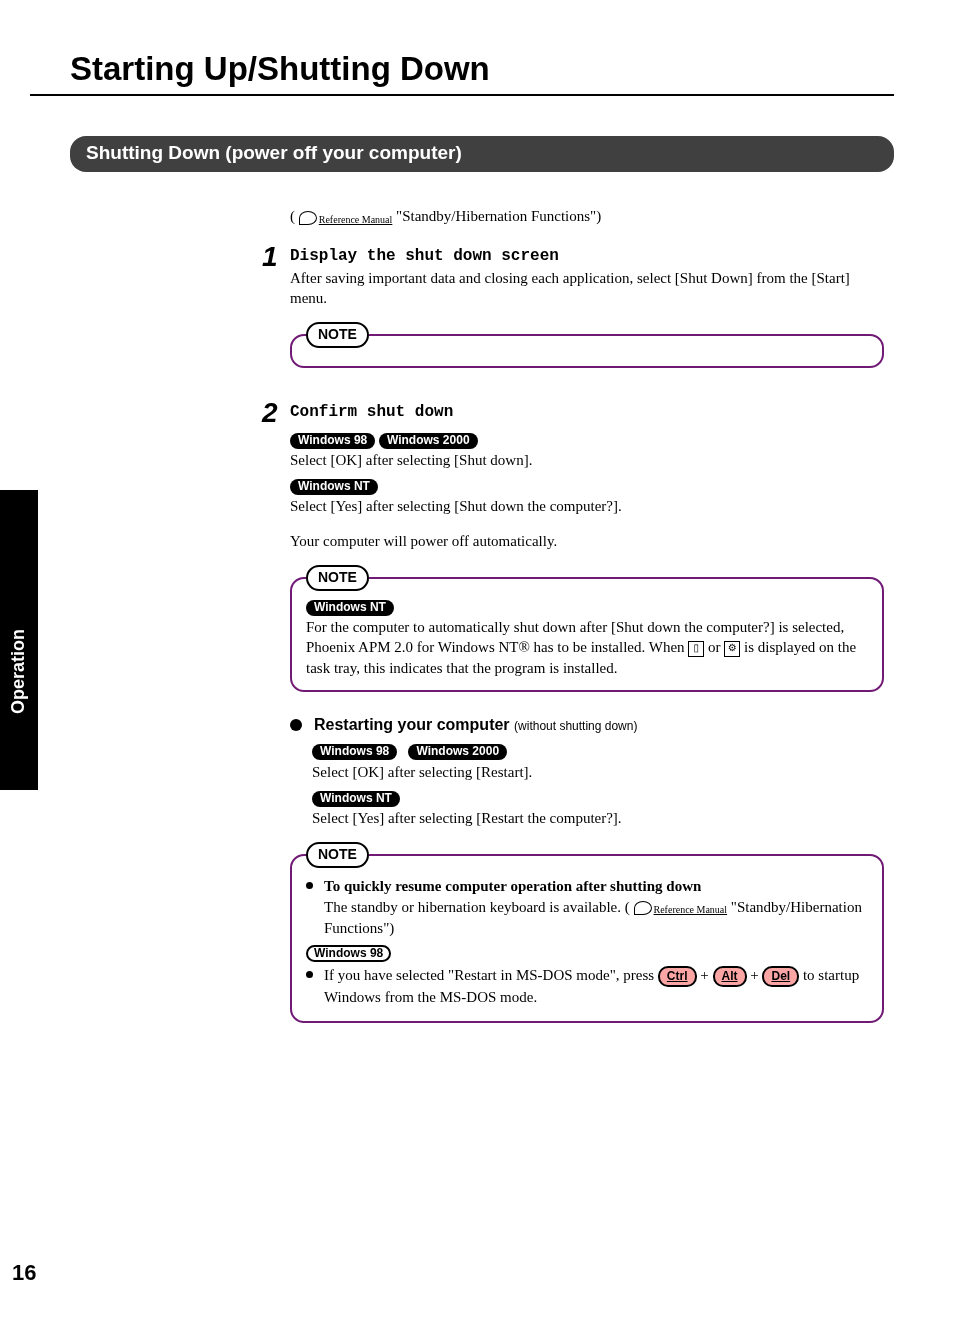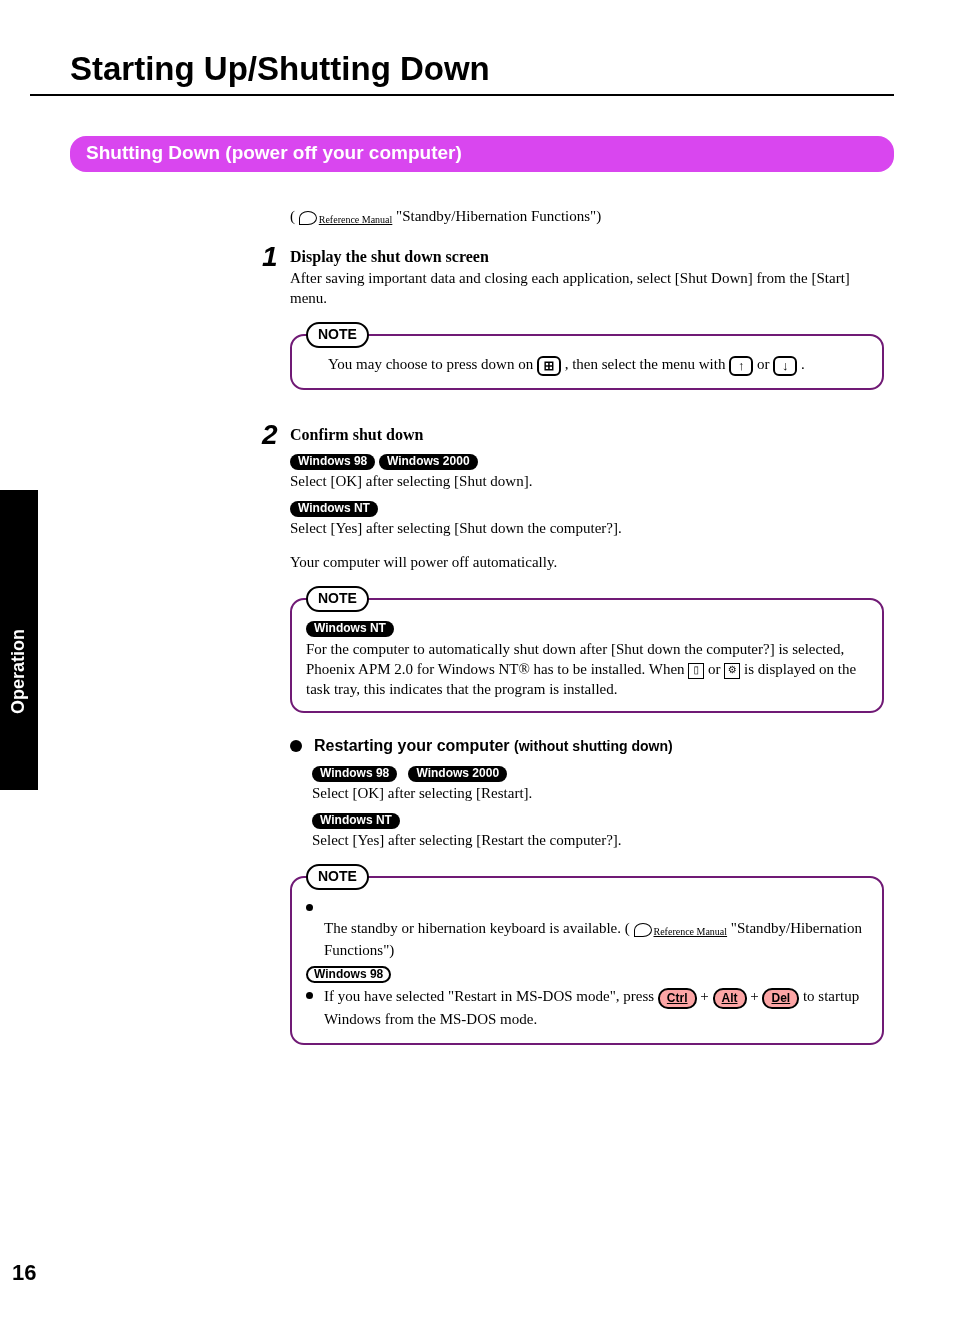--- a/index.html
+++ b/index.html
@@ -22,21 +22,21 @@
     font-size: 33px;
     margin: 12px 0 6px 40px;
   }
   .hr-thick {
     border: none;
     border-top: 2px solid #000;
     margin: 0 0 40px 0;
   }
   .section-bar {
     margin-left: 40px;
-    background: #d946ef;
+    background: #404040;
     color: #fff;
     font-family: Arial, Helvetica, sans-serif;
     font-weight: bold;
     font-size: 19px;
     padding: 6px 16px 8px 16px;
     border-radius: 16px;
     display: block;
   }
   .content {
     margin-left: 260px;
@@ -52,21 +52,21 @@
   .step-num {
     position: absolute;
     left: -28px;
     top: -8px;
     font-family: Arial, Helvetica, sans-serif;
     font-style: italic;
     font-weight: bold;
     font-size: 28px;
   }
   .step-title {
-    font-family: Liberation Serif, serif;
+    font-family: Liberation Mono, monospace;
     font-weight: bold;
     font-size: 16px;
   }
   .note-box {
     position: relative;
     border: 2px solid #701a75;
     border-radius: 14px;
     padding: 18px 14px 12px 14px;
     margin-top: 26px;
   }
@@ -142,22 +142,22 @@
     padding-left: 24px;
   }
   .bullet-header .dot {
     position: absolute;
     left: 0; top: 5px;
     width: 12px; height: 12px;
     background: #000;
     border-radius: 50%;
   }
   .bullet-header .sub {
-    font-weight: bold;
-    font-size: 14px;
+    font-weight: normal;
+    font-size: 12px;
   }
   .li-bullet {
     position: relative;
     padding-left: 18px;
     margin: 2px 0;
   }
   .li-bullet::before {
     content: "";
     position: absolute;
     left: 0; top: 6px;
@@ -252,29 +252,20 @@
     </div>
 
     <div class="step">
       <div class="step-num">1</div>
       <div class="step-title">Display the shut down screen</div>
       <div>After saving important data and closing each application, select [Shut Down] from the [Start] menu.</div>
     </div>
 
     <div class="note-box">
       <div class="note-label">NOTE</div>
-      <div class="pad-left">
-        <span>You may choose to press down on </span>
-        <span class="key-sq">⊞</span>
-        <span> , then select the menu with </span>
-        <span class="key-sq arrow">↑</span>
-        <span> or </span>
-        <span class="key-sq arrow">↓</span>
-        <span> .</span>
-      </div>
     </div>
 
     <div class="step" style="margin-top:34px">
       <div class="step-num">2</div>
       <div class="step-title">Confirm shut down</div>
       <div class="mt6">
         <span class="pill">Windows 98</span>
         <span class="pill">Windows 2000</span>
       </div>
       <div>Select [OK] after selecting [Shut down].</div>
@@ -312,21 +303,21 @@
     <div class="pad-left">Select [OK] after selecting [Restart].</div>
     <div class="pad-left mt6">
       <span class="pill">Windows NT</span>
     </div>
     <div class="pad-left">Select [Yes] after selecting [Restart the computer?].</div>
 
     <div class="note-box">
       <div class="note-label">NOTE</div>
 
       <div class="li-bullet">
-        <br>
+        <span class="bold">To quickly resume computer operation after shutting down</span><br>
         <span>The standby or hibernation keyboard is available. (</span>
         <span class="refmanual">
           <span class="icon"></span><span class="txt">Reference Manual</span>
         </span>
         <span> "Standby/Hibernation Functions")</span>
       </div>
 
       <div style="margin-left:0; margin-top:4px">
         <span class="pill-outline">Windows 98</span>
       </div>

